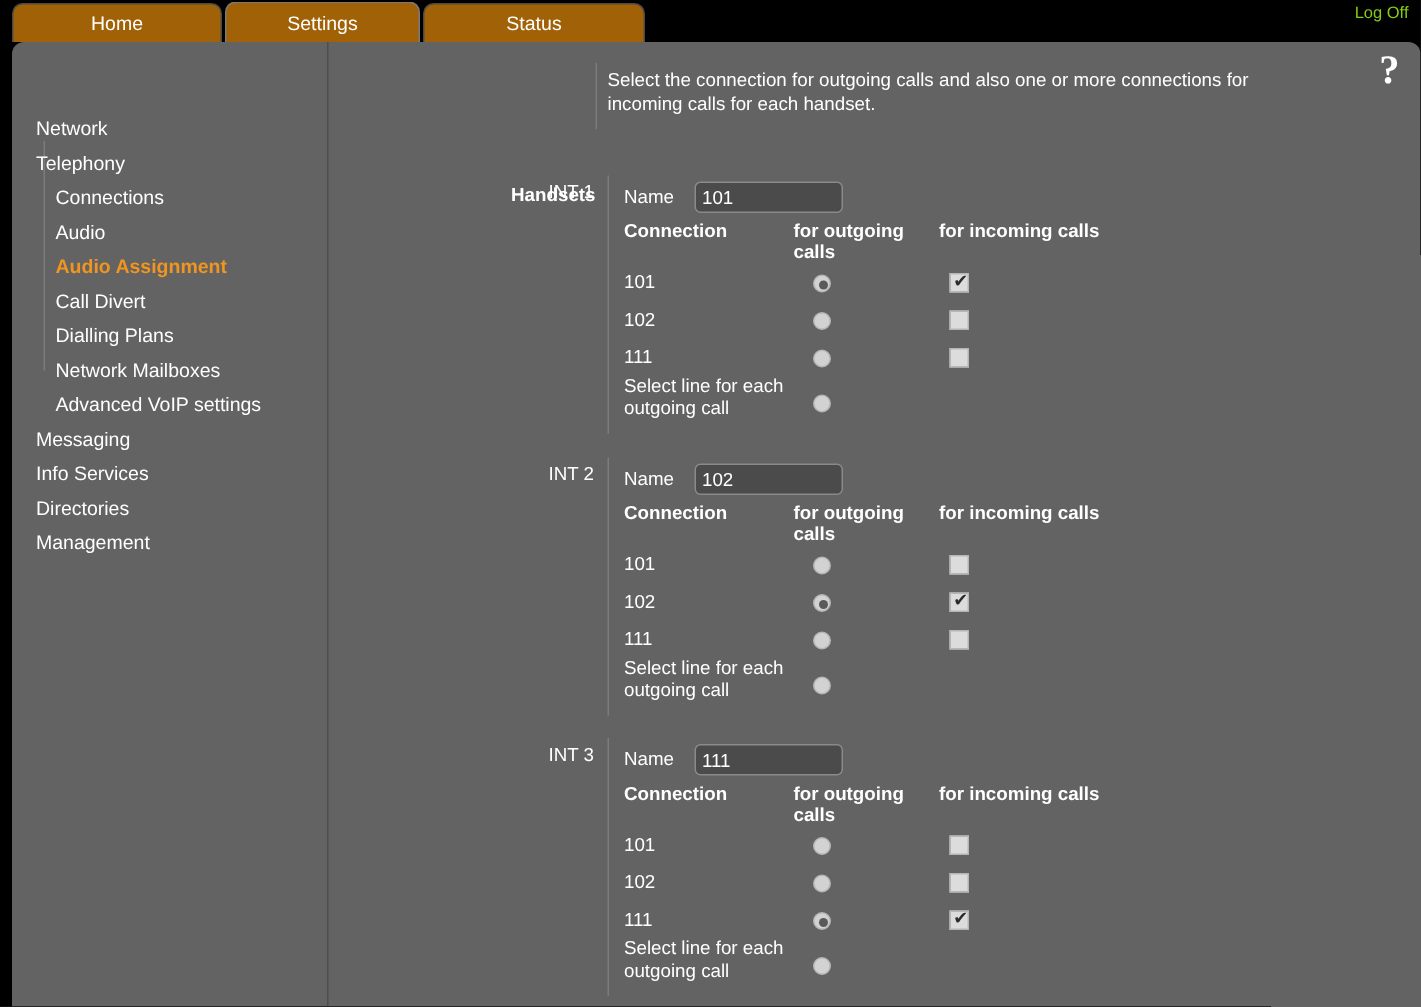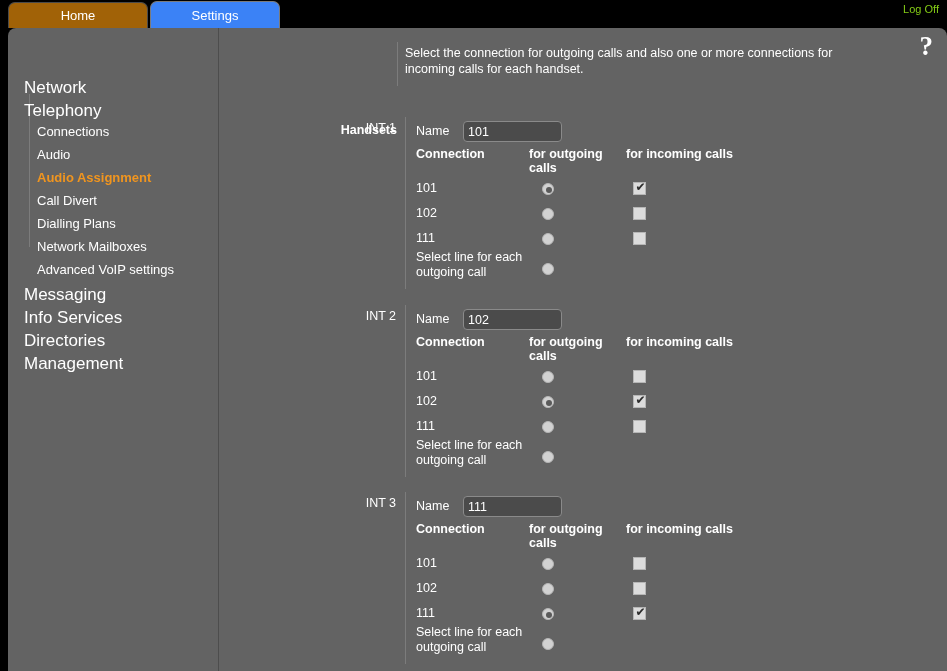--- a/index.html
+++ b/index.html
@@ -31,21 +31,21 @@
     font-size: 13px;
     text-align: center;
     line-height: 25px;
     cursor: pointer;
     background: #a16207;
     border-top: 1px solid #4a4a4a;
     border-left: 1px solid #4a4a4a;
     border-right: 1px solid #4a4a4a;
   }
   .tab.active {
-    background: #3b82f6;
+    background: #a16207;
     border-top: 1px solid #7b7b7b;
     border-left: 1px solid #7b7b7b;
     border-right: 1px solid #7b7b7b;
     height: 28px;
     top: 1px;
     line-height: 27px;
   }
   #tab-home     { left: 8px;   width: 140px; }
   #tab-settings { left: 150px; width: 130px; }
   #tab-status   { left: 282px; width: 148px; }
@@ -67,21 +67,21 @@
   }
 
   
   #sidebar {
     position: absolute; left: 0; top: 0;
     width: 211px; height: 643px;
     border-right: 1px solid #4d4d4d;
   }
   .nav-top {
     position: absolute; left: 16px;
-    font-size: 17px; color: #ffffff;
+    font-size: 13px; color: #ffffff;
     cursor: pointer; white-space: nowrap;
   }
   .nav-sub {
     position: absolute; left: 29px;
     font-size: 13px; color: #ffffff;
     cursor: pointer; white-space: nowrap;
     padding-left: 0;
   }
   .nav-sub.selected {
     color: #f0951f;
@@ -216,20 +216,21 @@
   }
 </style>
 </head>
 <body>
 
 <div id="root">
 
   <div id="tabbar">
     <div class="tab" id="tab-home">Home</div>
     <div class="tab active" id="tab-settings">Settings</div>
+    <div class="tab" id="tab-status">Status</div>
     <div id="logoff">Log Off</div>
   </div>
 
   <div id="panel">
 
     <div id="sidebar">
       <div id="sub-rail"></div>
 
     <div class="nav-top" style="top: 50px;">Network</div>
         <div class="nav-top" style="top: 73px;">Telephony</div>

